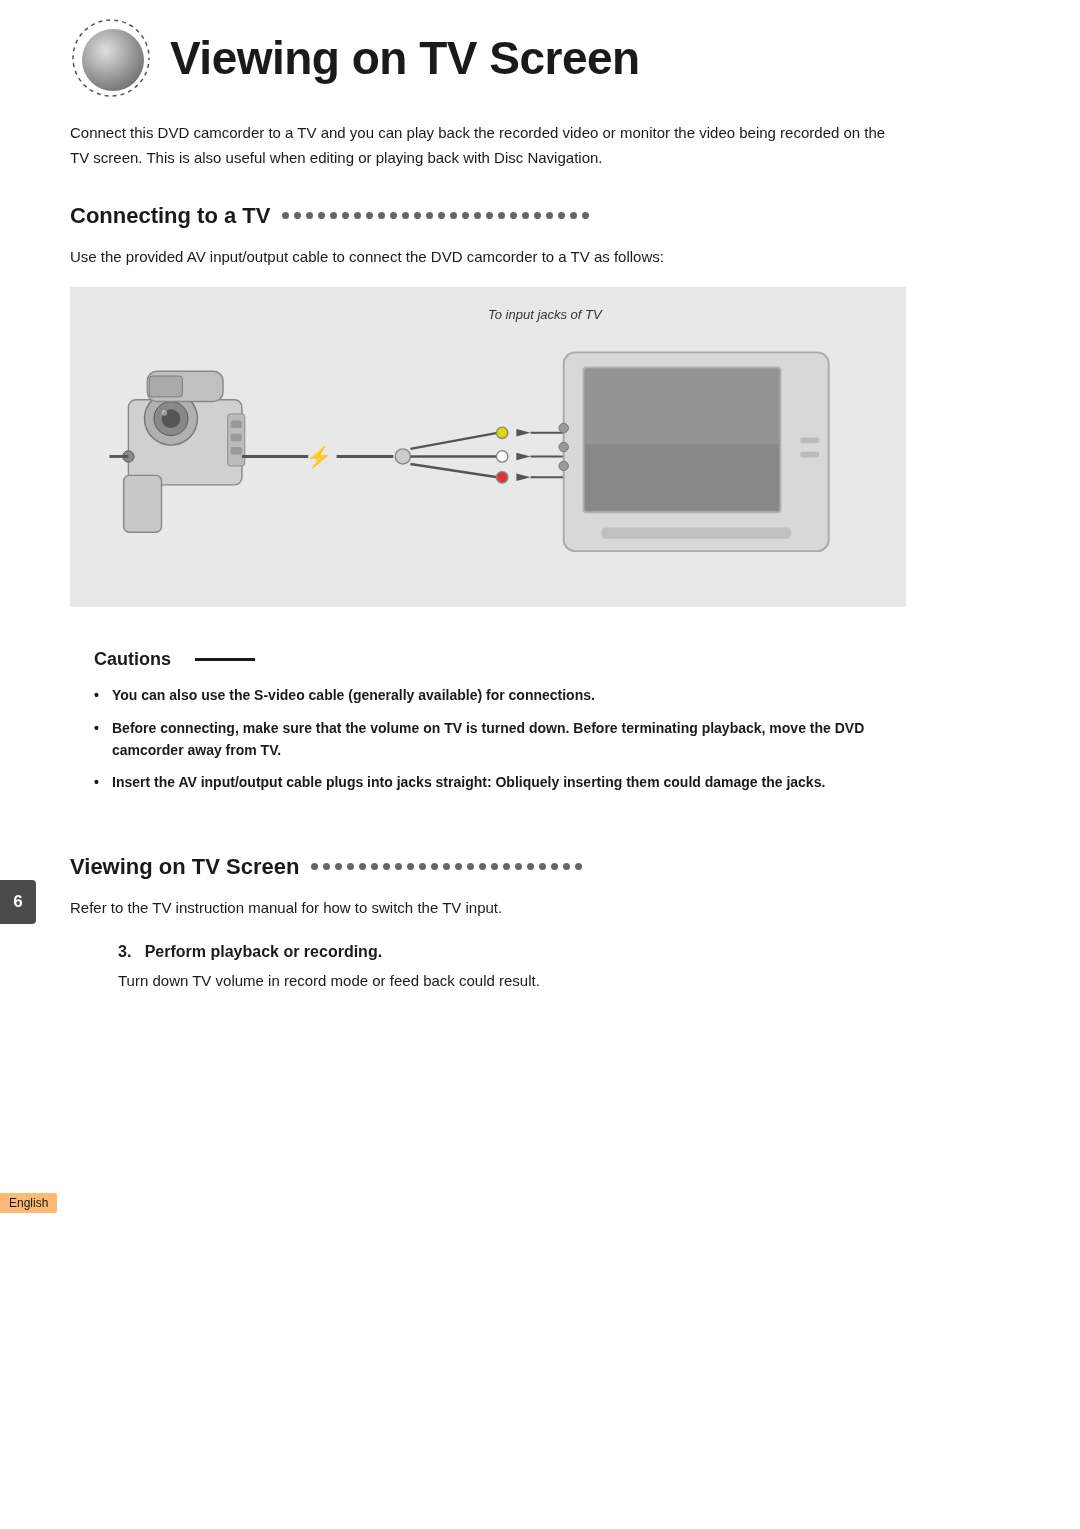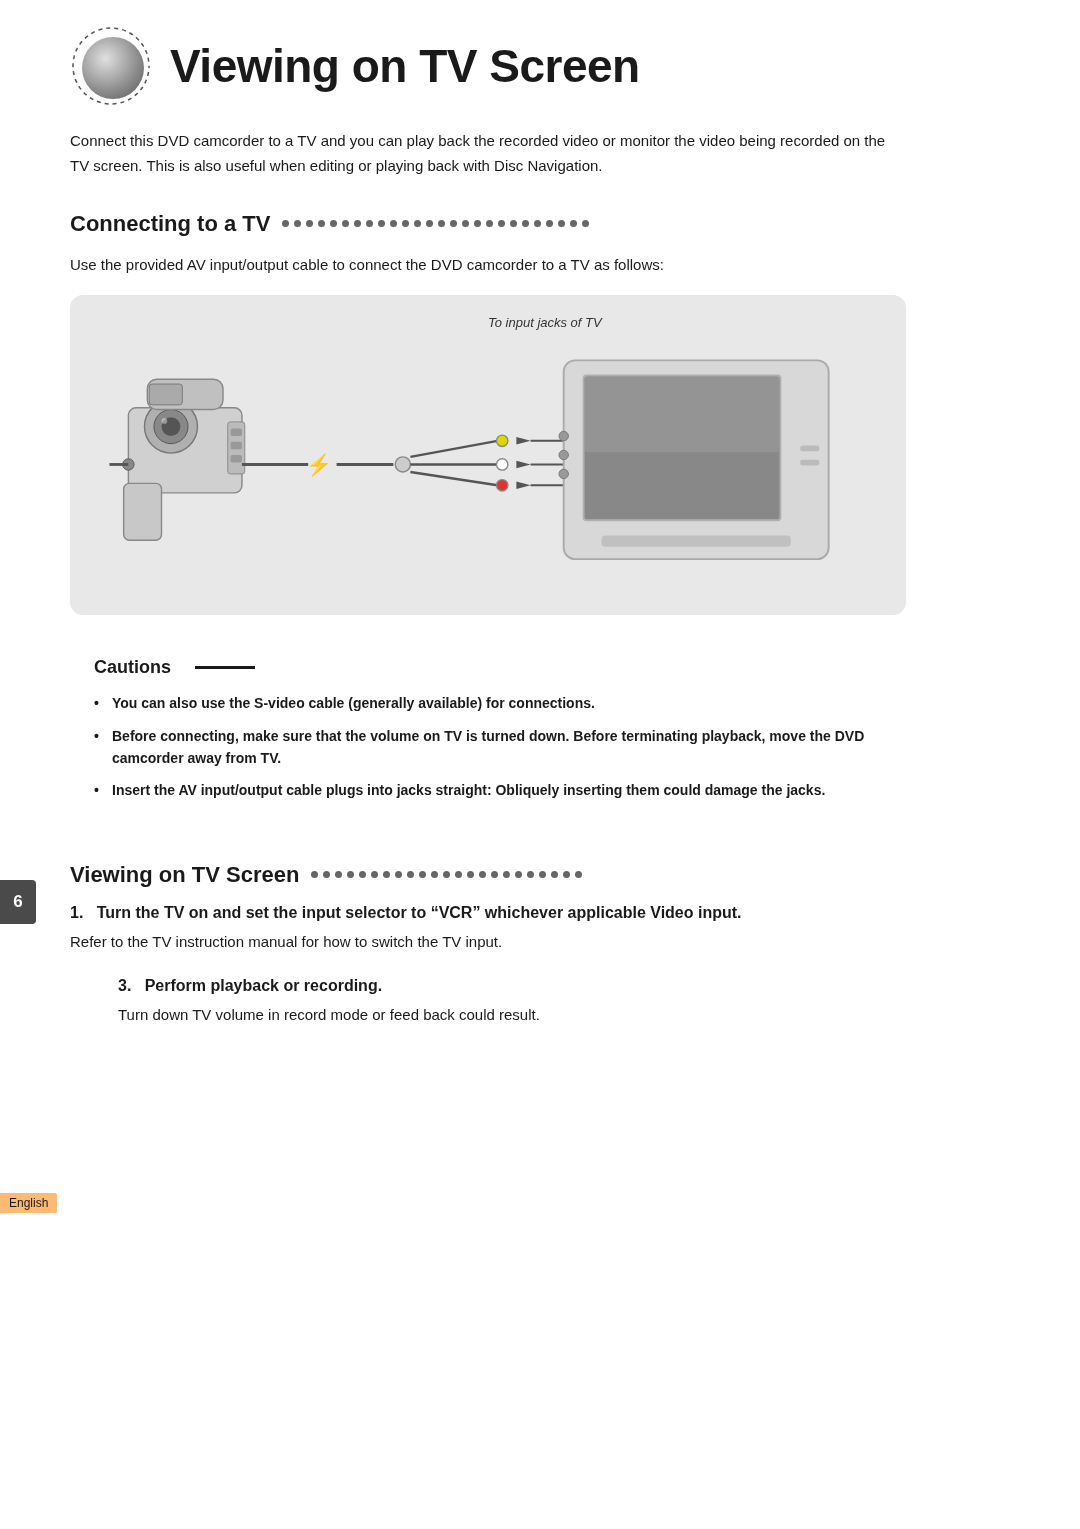--- a/index.html
+++ b/index.html
@@ -10,21 +10,21 @@
       background: #ffffff;
       font-family: Arial, Helvetica, sans-serif;
       font-size: 15px;
       color: #1a1a1a;
       position: relative;
     }
 
     .page-container {
       width: 976px;
       min-height: 1529px;
-      padding: 25px 70px 60px 70px;
+      padding: 17px 70px 60px 70px;
       position: relative;
     }
 
     
     .page-header {
       display: flex;
       align-items: center;
       margin-bottom: 22px;
     }
 
@@ -102,21 +102,21 @@
     .body-text {
       font-size: 15px;
       line-height: 1.65;
       margin-bottom: 18px;
       max-width: 940px;
     }
 
     
     .diagram-box {
       background: #e8e8e8;
-      border-radius: 13px;
+      border-radius: 0;
       padding: 28px 30px;
       margin-bottom: 24px;
       position: relative;
       min-height: 320px;
       display: flex;
       align-items: center;
       justify-content: center;
     }
 
     .diagram-label {
@@ -433,25 +433,20 @@
         <div class="dot"></div>
         <div class="dot"></div>
       <div class="dot"></div>
         <div class="dot"></div>
     </div>
   </div>
 
   <div class="steps-section">
 
     <div class="step-item">
-      <p class="step-heading">
-        <span>1.</span>
-        &nbsp;
-        <span>Turn the TV on and set the input selector to “VCR” whichever applicable Video input.</span>
-      </p>
       <p class="step-body">Refer to the TV instruction manual for how to switch the TV input.</p>
     </div>
 
     <div class="english-badge">English</div>
 
 
     <div class="step-item" style="margin-top: 16px; margin-left: 48px;">
       <p class="step-heading">
         <span>3.</span>
         &nbsp;

